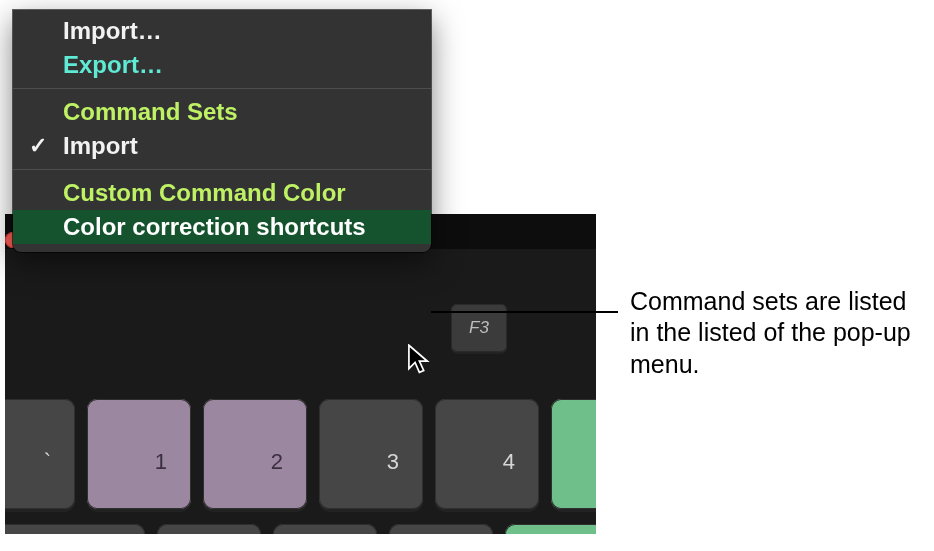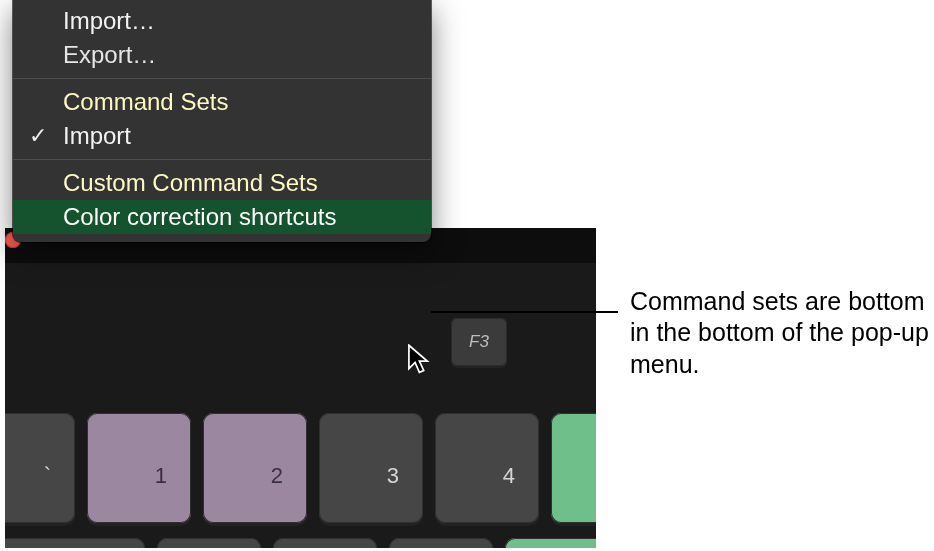--- a/index.html
+++ b/index.html
@@ -9,21 +9,21 @@
     background: #ffffff;
     font-family: -apple-system, "Helvetica Neue", Helvetica, Arial, sans-serif;
     position: relative;
     overflow: hidden;
   }
 
   
   .app-bg {
     position: absolute;
     left: 5px;
-    top: 228px;
+    top: 214px;
     width: 591px;
     height: 320px;
     background: #0d0d0d;
     overflow: hidden;
     text-align: right;
   }
   .app-bg-inner {
     position: absolute;
     left: 0;
     top: 35px;
@@ -109,39 +109,40 @@
     height: 16px;
     background: #ff5f57;
     border-radius: 50%;
     box-shadow: inset 0 0 0 1px #d13d36;
   }
 
   
   .menu {
     position: absolute;
     left: 13px;
-    top: 0px;
+    top: 10px;
     width: 418px;
     background: #333333;
     border-radius: 0 0 8px 8px;
     box-shadow: 0 10px 30px rgba(0,0,0,0.5), 0 0 0 1px rgba(0,0,0,0.6);
     padding: 4px 0 8px 0;
     color: #f2f2f2;
     font-size: 24px;
+    font-weight: bold;
   }
   .menu-item {
     display: flex;
     align-items: center;
     height: 34px;
     padding: 0 18px 0 50px;
     position: relative;
     white-space: nowrap;
   }
-  .menu-item.disabled { color: #e5e5e5; }
-  .menu-item.header { color: #fef9c3; }
+  .menu-item.disabled { color: #5eead4; }
+  .menu-item.header { color: #bef264; }
   .menu-item.highlight {
     background: #14532d;
     color: #ffffff;
   }
   .menu-sep {
     height: 1px;
     background: #4d4d4d;
     margin: 6px 0;
   }
   .check {
@@ -239,25 +240,25 @@
     <span>Command Sets</span>
   </div>
   <div class="menu-item">
     <span class="check">✓</span>
     <span>Import</span>
   </div>
 
   <div class="menu-sep"></div>
 
   <div class="menu-item header">
-    <span>Custom Command Sets</span>
+    <span>Custom Command Color</span>
   </div>
   <div class="menu-item highlight">
     <span>Color correction shortcuts</span>
   </div>
 </div>
 
 <svg class="cursor" viewBox="0 0 20 26">
   <path d="M1 1 L1 20 L6 15 L9.5 23 L13 21.5 L9.5 14 L16 14 Z" fill="#000" stroke="#fff" stroke-width="1.4"></path>
 </svg>
 
 <div class="callout-line"></div>
-<div class="callout-text">Command sets are bottom in the bottom of the pop-up menu.</div>
+<div class="callout-text">Command sets are listed in the listed of the pop-up menu.</div>
 
 </body></html>

